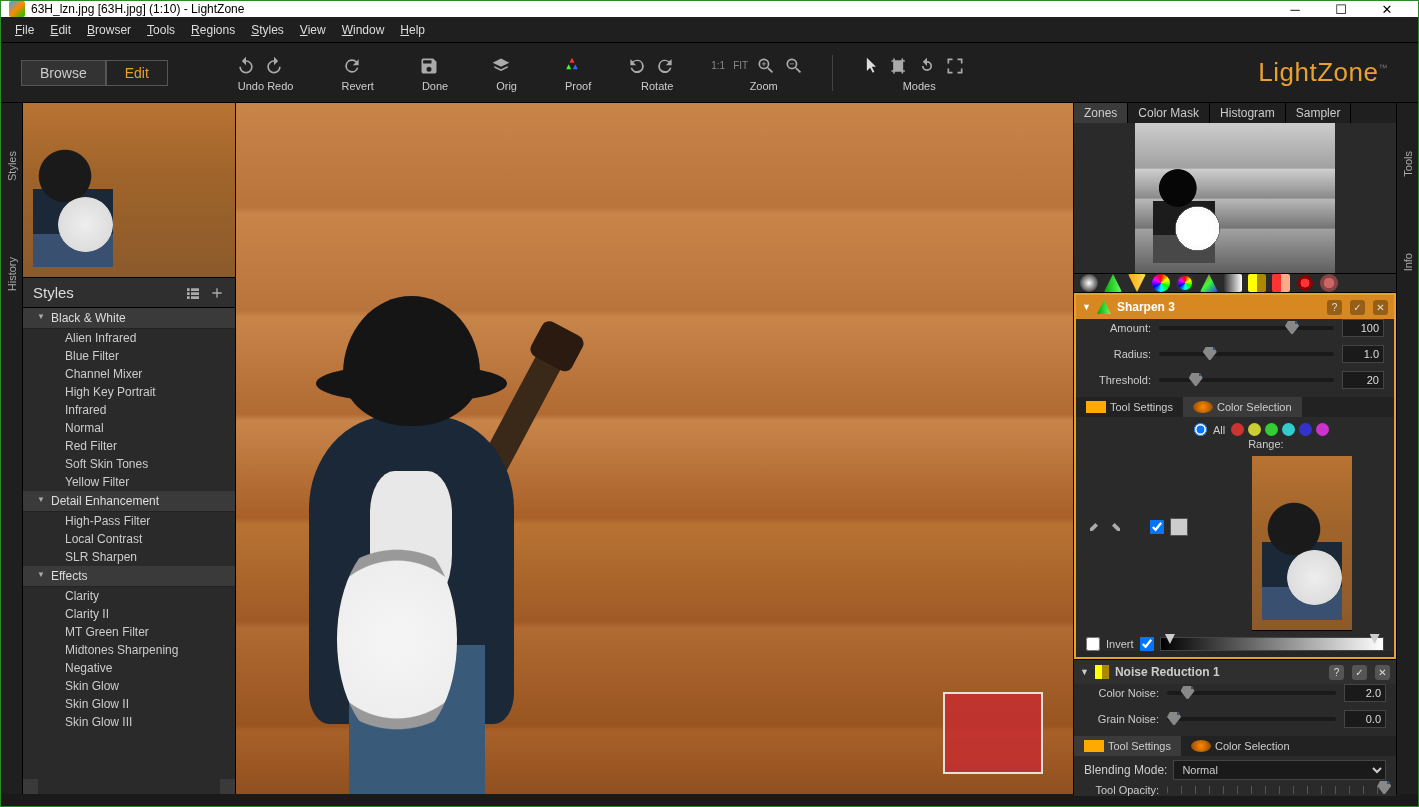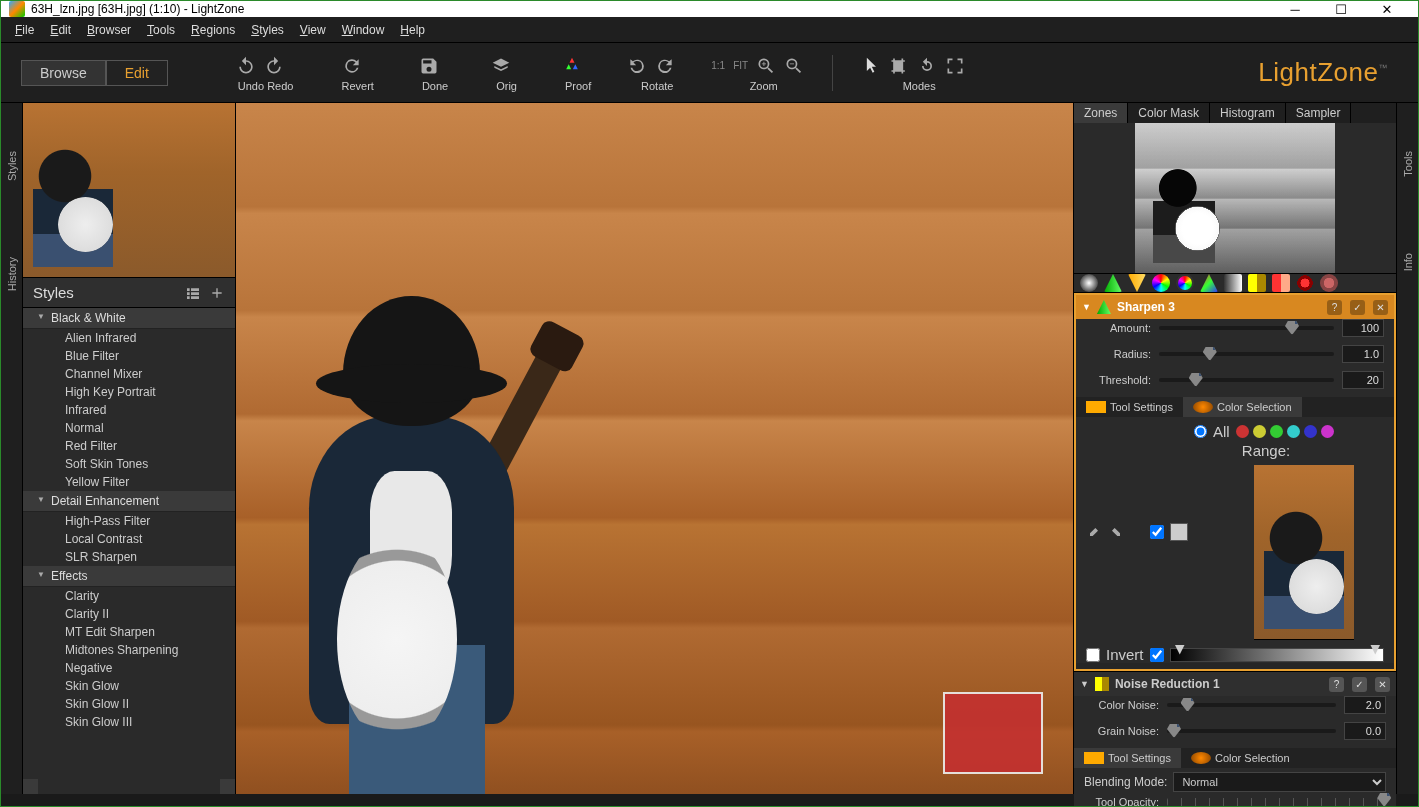--- a/index.html
+++ b/index.html
@@ -86,21 +86,21 @@
 .prow .pval { width:42px; height:18px; background:#1a1a1a; border:1px solid #444; text-align:right; padding:0 4px; font-size:11px; color:#ddd; line-height:16px; }
 .subtabs { display:flex; background:#222; margin:4px -10px; }
 .subtabs div { padding:4px 10px; cursor:pointer; font-size:11px; display:flex; align-items:center; gap:4px; }
 .subtabs .active { background:#3a3a3a; }
 .subtabs .sicon { width:12px; height:12px; }
 .csrow { display:flex; align-items:center; gap:6px; margin:6px 0; }
 .csrow input[type=checkbox] { width:14px; height:14px; cursor:pointer; }
 .csrow .swatch { width:18px; height:18px; background:#ccc; border:1px solid #555; cursor:pointer; }
 .csrow .dots { display:flex; gap:4px; }
 .csrow .dots div { width:13px; height:13px; border-radius:50%; cursor:pointer; }
-.csrow label { font-size:15px; cursor:pointer; }
+.csrow label { font-size:11px; cursor:pointer;text-align:right; }
 .gradbar { flex:1; height:14px; background:linear-gradient(90deg,#000 0%,#fff 100%); border:1px solid #444; position:relative; }
 .gradbar .gt { position:absolute; top:-4px; width:10px; height:10px; background:#ccc; clip-path:polygon(50% 100%,0 0,100% 0); cursor:pointer; }
 .bmode { display:flex; align-items:center; gap:6px; margin:4px 0; }
 .bmode select { flex:1; background:#1a1a1a; color:#ccc; border:1px solid #444; height:20px; font-size:11px; padding:0 4px; cursor:pointer; }
 .eyedrop { width:16px; height:16px; cursor:pointer; }
 </style>
 </head>
 <body>
 
 <div class="titlebar">
@@ -248,21 +248,21 @@
         <div class="si">Red Filter</div>
         <div class="si">Soft Skin Tones</div>
         <div class="si">Yellow Filter</div>
         <div class="sg">Detail Enhancement</div>
         <div class="si">High-Pass Filter</div>
         <div class="si">Local Contrast</div>
         <div class="si">SLR Sharpen</div>
         <div class="sg">Effects</div>
         <div class="si">Clarity</div>
         <div class="si">Clarity II</div>
-        <div class="si">MT Edit Sharpen</div>
+        <div class="si">MT Green Filter</div>
         <div class="si">Midtones Sharpening</div>
         <div class="si">Negative</div>
         <div class="si">Skin Glow</div>
         <div class="si">Skin Glow II</div>
         <div class="si">Skin Glow III</div>
       </div>
     <div class="hscroll">
       <div class="btn"></div>
         <div class="track"></div>
         <div class="btn"></div>

